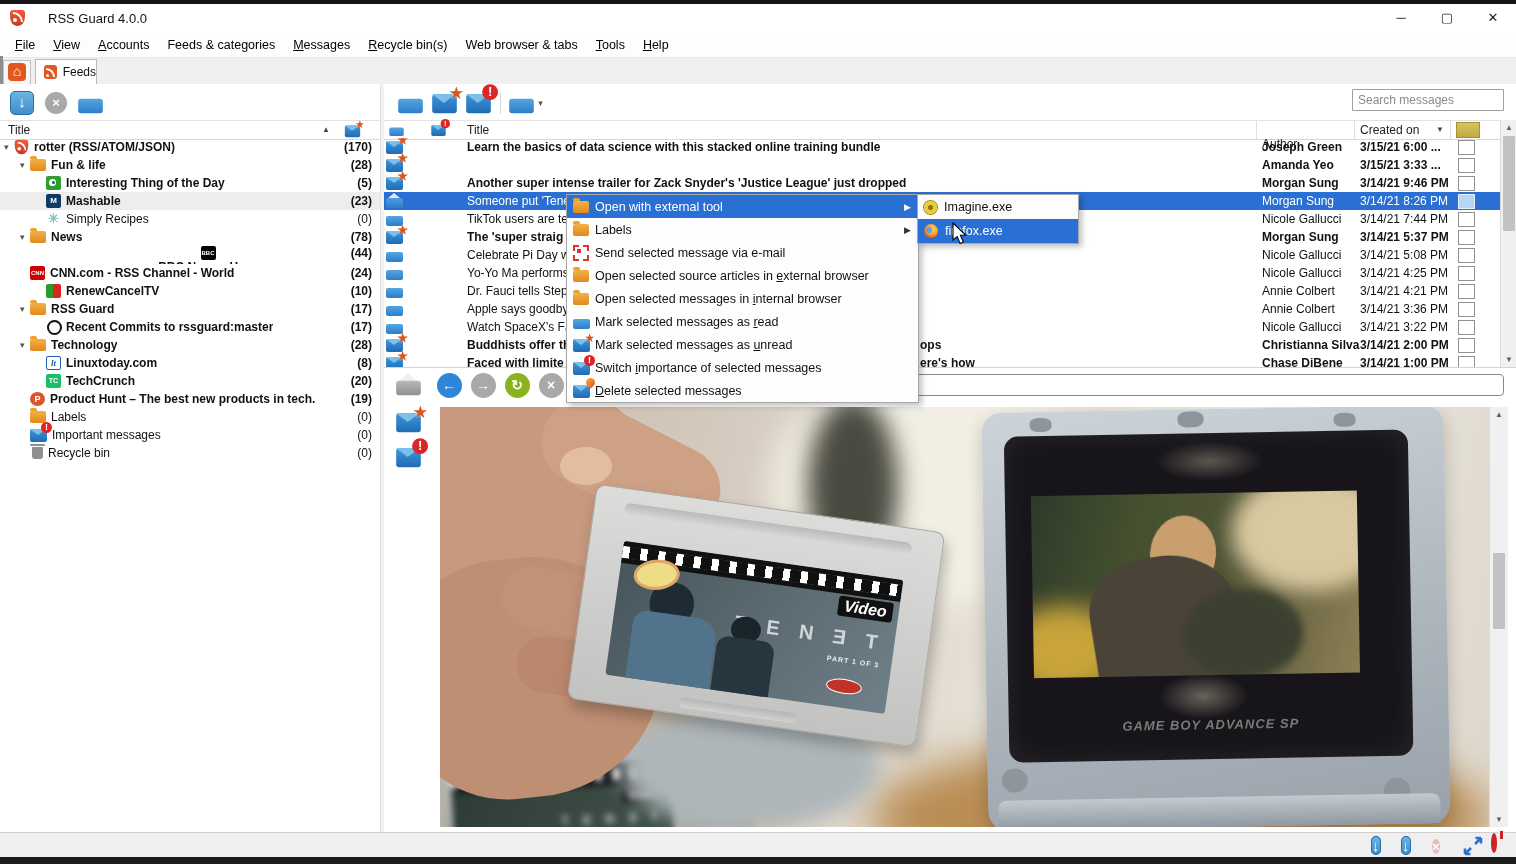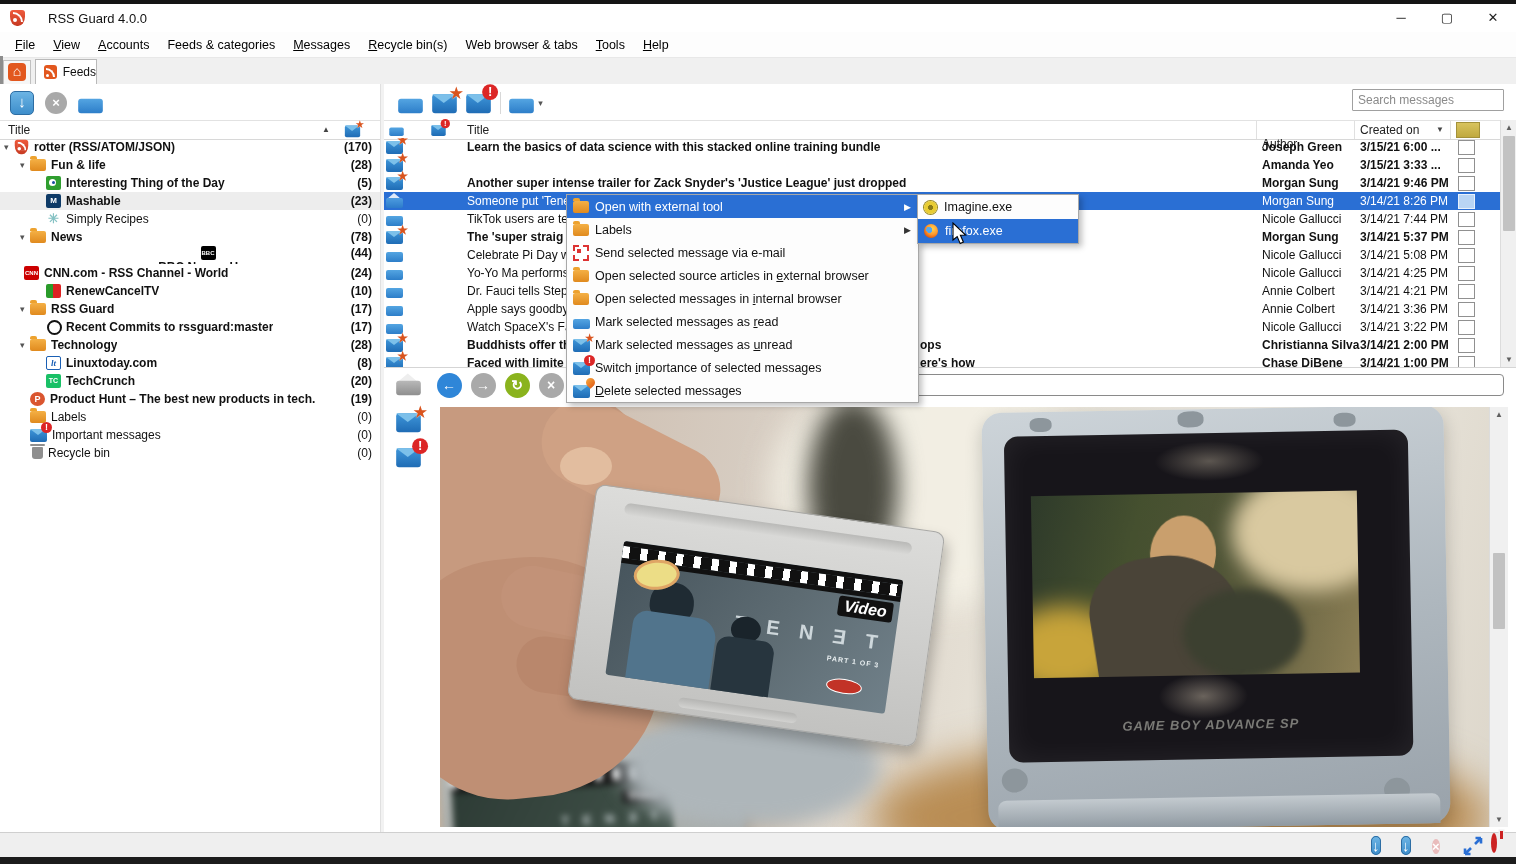--- a/index.html
+++ b/index.html
@@ -254,21 +254,21 @@
     <span class="fold"></span>
     <span class="lbl">News</span>
     <span class="cnt">(78)</span>
   </div>
         <div class="frow b " style="padding-left:36px;flex-direction:column;">
     <span class="expander"></span>
     <span class="fi bbc">BBC</span>
     <span class="lbl">BBC News - Home</span>
     <span class="cnt">(44)</span>
   </div>
-        <div class="frow b " style="padding-left:14px;">
+        <div class="frow b " style="padding-left:20px;">
     <span class="expander"></span>
     <span class="fi cnn">CNN</span>
     <span class="lbl">CNN.com - RSS Channel - World</span>
     <span class="cnt">(24)</span>
   </div>
         <div class="frow b " style="padding-left:36px;">
     <span class="expander"></span>
     <span class="fi rctv"></span>
     <span class="lbl">RenewCancelTV</span>
     <span class="cnt">(10)</span>

